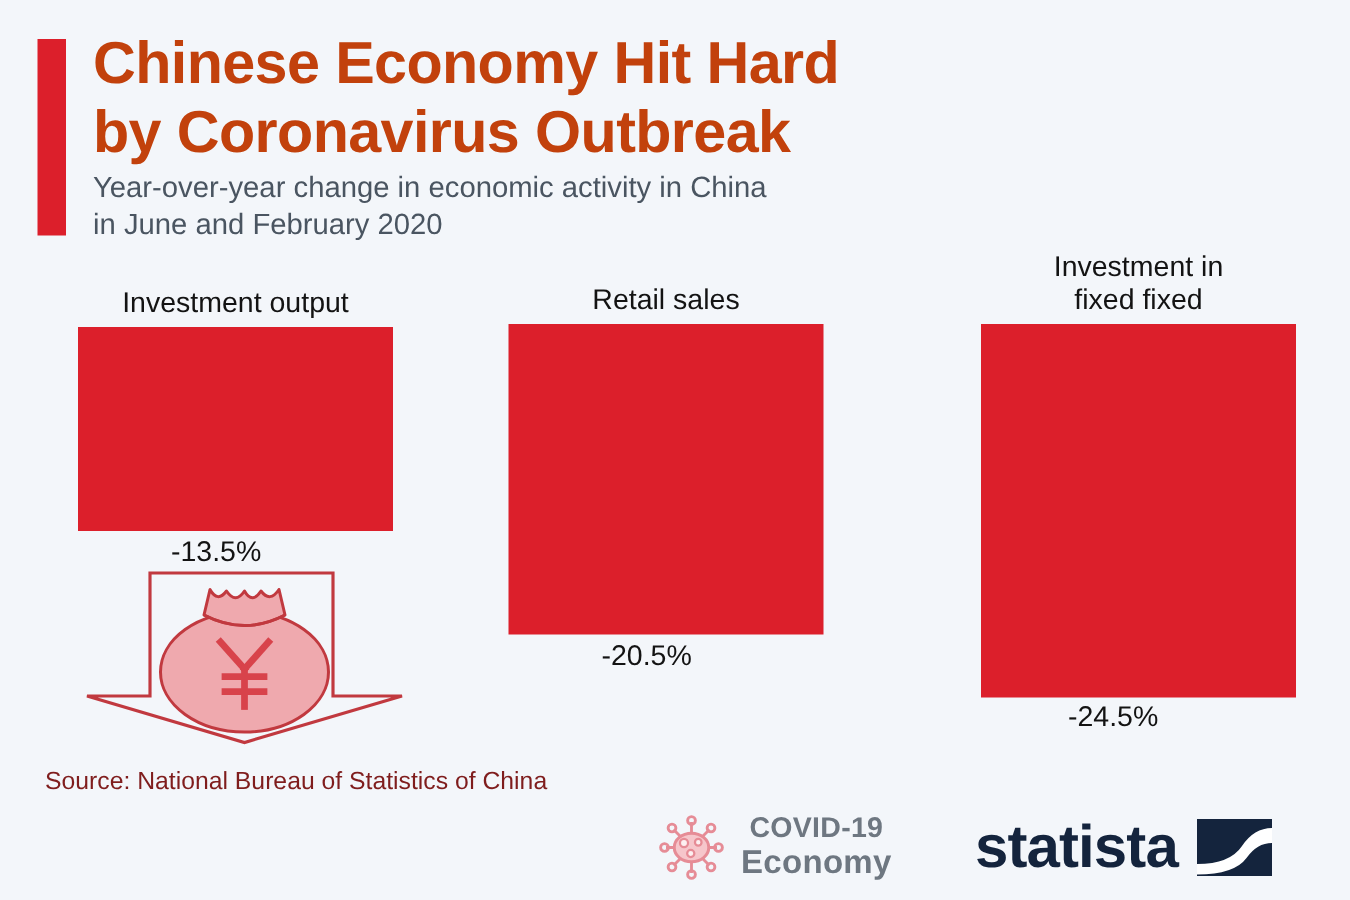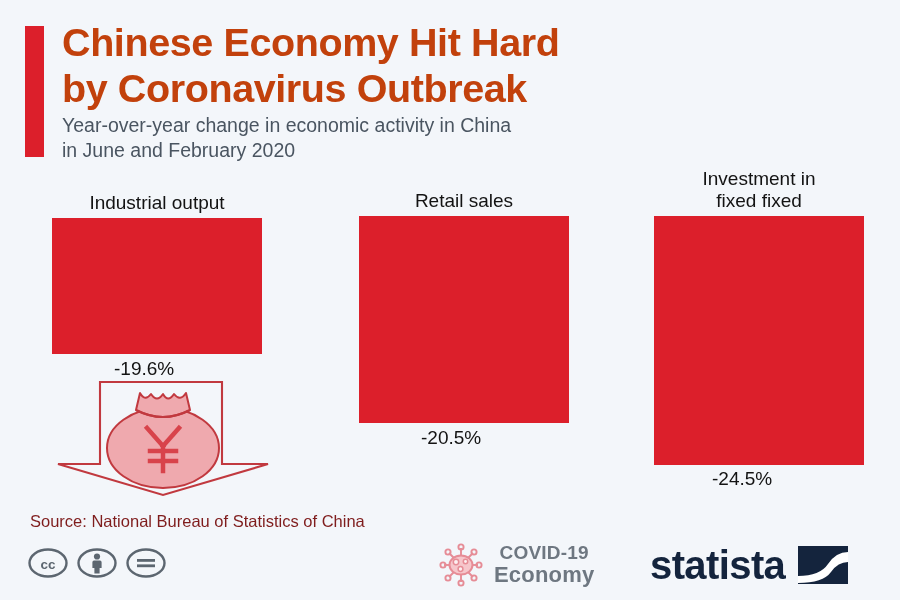--- a/index.html
+++ b/index.html
@@ -122,27 +122,27 @@
 
   <div class="subhead">
     <span class="subhead-line">Year-over-year change in economic activity in China</span>
     <span class="subhead-line">in June and February 2020</span>
   </div>
 
   <div class="chart-area">
 
     <div class="bar-group" style="left:52px; top:192px; width:210px; height:200px;">
       <div class="bar-label" style="left:0; top:0; width:210px;">
-        <span>Industrial output</span>
+        <span>Investment output</span>
       </div>
       <div class="bar-rect" style="left:0; top:26px; width:210px; height:136px;"></div>
-      <div class="bar-value" style="left:62px; top:166px;">-19.6%</div>
-    </div>
-
-    <div class="bar-group" style="left:359px; top:190px; width:168px; height:270px;">
+      <div class="bar-value" style="left:62px; top:166px;">-13.5%</div>
+    </div>
+
+    <div class="bar-group" style="left:339px; top:190px; width:168px; height:270px;">
       <div class="bar-label" style="left:0; top:0; width:210px;">
         <span>Retail sales</span>
       </div>
       <div class="bar-rect" style="left:0; top:26px; width:210px; height:207px;"></div>
       <div class="bar-value" style="left:62px; top:237px;">-20.5%</div>
     </div>
 
     <div class="bar-group" style="left:654px; top:168px; width:210px; height:330px;">
       <div class="bar-label two-line" style="left:-10px; top:0; width:230px;">
         <span>Investment in</span><br>
@@ -172,39 +172,20 @@
           <line x1="111" y1="70" x2="111" y2="95"></line>
           <line x1="98" y1="75" x2="124" y2="75"></line>
           <line x1="98" y1="85" x2="124" y2="85"></line>
         </g>
       </g>
     </svg>
   </div>
 
   <div class="source">Source: National Bureau of Statistics of China</div>
 
-  <div class="cc-icons">
-
-    <svg width="40" height="30" viewBox="0 0 40 30">
-      <ellipse cx="20" cy="15" rx="18.5" ry="13.5" fill="none" stroke="#5C6670" stroke-width="2.4"></ellipse>
-      <text x="20" y="20.5" text-anchor="middle" font-family="'Liberation Sans', sans-serif" font-size="13.5" font-weight="bold" fill="#5C6670">cc</text>
-    </svg>
-
-    <svg width="40" height="30" viewBox="0 0 40 30">
-      <ellipse cx="20" cy="15" rx="18.5" ry="13.5" fill="none" stroke="#5C6670" stroke-width="2.4"></ellipse>
-      <circle cx="20" cy="8.5" r="3.1" fill="#5C6670"></circle>
-      <path d="M15.4 14.2 Q15.4 12.6 17 12.6 L23 12.6 Q24.6 12.6 24.6 14.2 L24.6 20 L22.6 20 L22.6 25.5 L17.4 25.5 L17.4 20 L15.4 20 Z" fill="#5C6670"></path>
-    </svg>
-
-    <svg width="40" height="30" viewBox="0 0 40 30">
-      <ellipse cx="20" cy="15" rx="18.5" ry="13.5" fill="none" stroke="#5C6670" stroke-width="2.4"></ellipse>
-      <rect x="11" y="11" width="18" height="2.8" fill="#5C6670"></rect>
-      <rect x="11" y="16.4" width="18" height="2.8" fill="#5C6670"></rect>
-    </svg>
-  </div>
 
   <div class="covid-block">
     <svg width="48" height="48" viewBox="0 0 48 48">
       <g stroke="#E68C96" stroke-width="1.9" fill="none">
         <line x1="24" y1="24" x2="24" y2="7"></line>
         <line x1="24" y1="24" x2="24" y2="41"></line>
         <line x1="24" y1="24" x2="7" y2="24"></line>
         <line x1="24" y1="24" x2="41" y2="24"></line>
         <line x1="24" y1="24" x2="12" y2="12"></line>
         <line x1="24" y1="24" x2="36" y2="36"></line>

